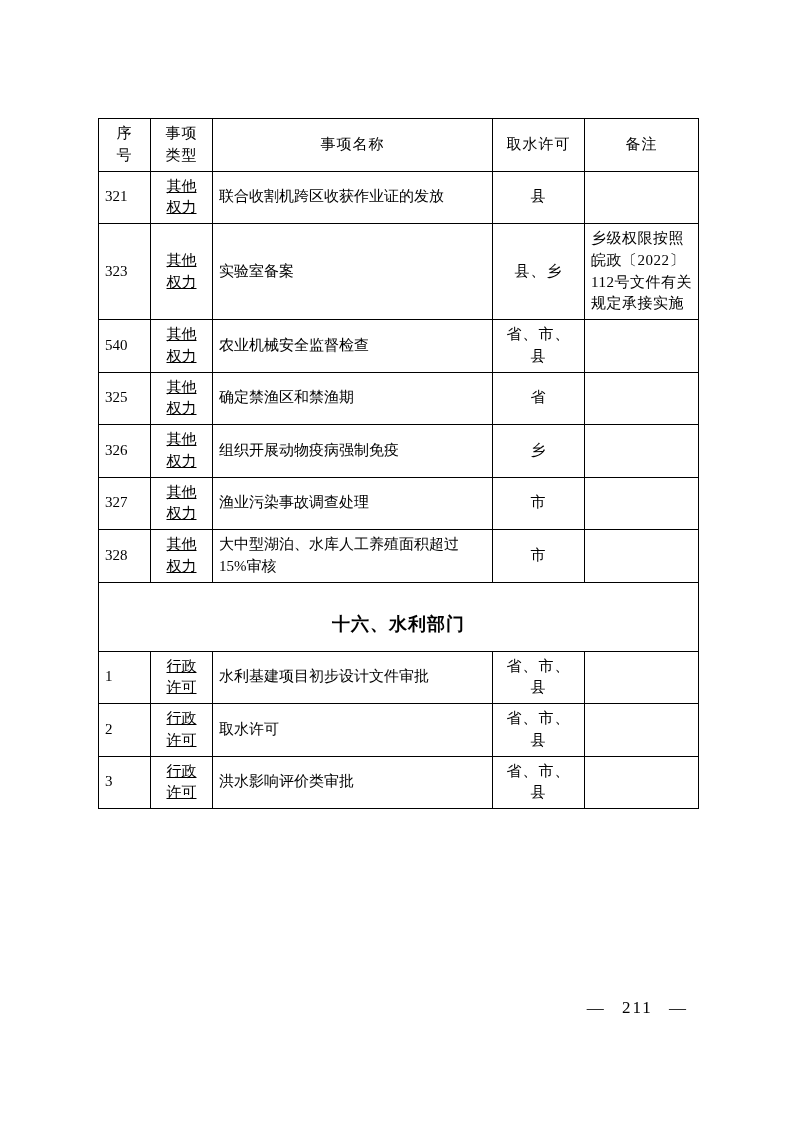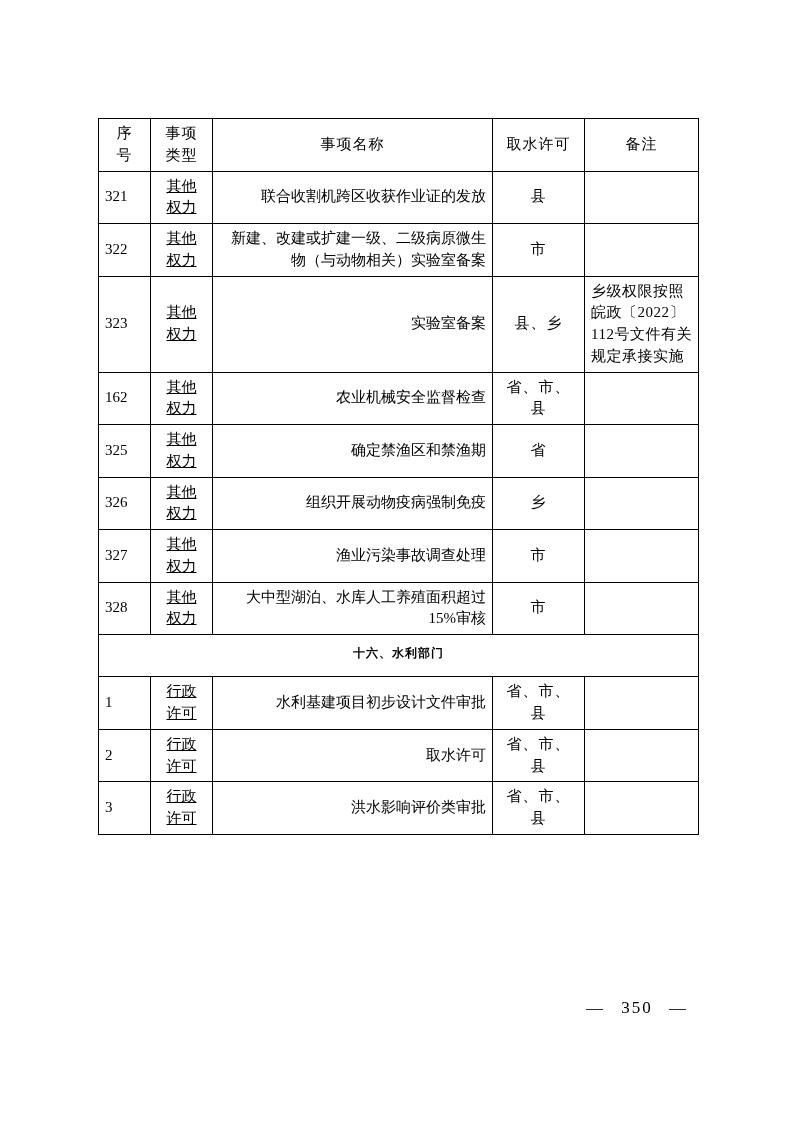--- a/index.html
+++ b/index.html
@@ -57,40 +57,40 @@
     font-size: 15px;
   }
   .cell-type {
     text-align: center;
     font-size: 15px;
     line-height: 1.5;
     text-decoration: underline;
   }
   .cell-type .l2 { display: block; }
   .cell-name {
-    text-align: right;
+    text-align: left;
     font-size: 15px;
   }
   .cell-level {
     text-align: center;
     font-size: 15px;
     letter-spacing: 1px;
   }
   .cell-remark {
     text-align: left;
     font-size: 14.5px;
     line-height: 1.5;
     letter-spacing: 0.5px;
     margin-top: 12px;
   }
   .section-row td {
     text-align: center;
-    font-size: 12px;
+    font-size: 18px;
     font-weight: bold;
-    padding-top: 10px;
+    padding-top: 28px;
     padding-bottom: 14px;
     letter-spacing: 1px;
   }
   .page-number {
     position: absolute;
     left: 0;
     top: 998px;
     width: 698px;
     text-align: right;
     font-size: 17px;
@@ -132,44 +132,34 @@
         <td class="cell-seq">321</td>
         <td class="cell-type">
           <span>其他</span>
           <span class="l2">权力</span>
         </td>
         <td class="cell-name">联合收割机跨区收获作业证的发放</td>
         <td class="cell-level">县</td>
         <td class="cell-remark"></td>
       </tr>
 
-      <tr>
-        <td class="cell-seq">322</td>
-        <td class="cell-type">
-          <span>其他</span>
-          <span class="l2">权力</span>
-        </td>
-        <td class="cell-name">新建、改建或扩建一级、二级病原微生物（与动物相关）实验室备案</td>
-        <td class="cell-level">市</td>
-        <td class="cell-remark"></td>
-      </tr>
 
       <tr>
         <td class="cell-seq">323</td>
         <td class="cell-type">
           <span>其他</span>
           <span class="l2">权力</span>
         </td>
         <td class="cell-name">实验室备案</td>
         <td class="cell-level">县、乡</td>
         <td class="cell-remark">乡级权限按照皖政〔2022〕112号文件有关规定承接实施</td>
       </tr>
 
       <tr>
-        <td class="cell-seq">162</td>
+        <td class="cell-seq">540</td>
         <td class="cell-type">
           <span>其他</span>
           <span class="l2">权力</span>
         </td>
         <td class="cell-name">农业机械安全监督检查</td>
         <td class="cell-level">省、市、县</td>
         <td class="cell-remark"></td>
       </tr>
 
       <tr>
@@ -252,17 +242,17 @@
         <td class="cell-name">洪水影响评价类审批</td>
         <td class="cell-level">省、市、县</td>
         <td class="cell-remark"></td>
       </tr>
 
     </tbody>
   </table>
 
   <div class="page-number">
     <span class="dash">—</span>
-    <span>350</span>
+    <span>211</span>
     <span class="dash">—</span>
   </div>
 
 </div>
 
 </body></html>

